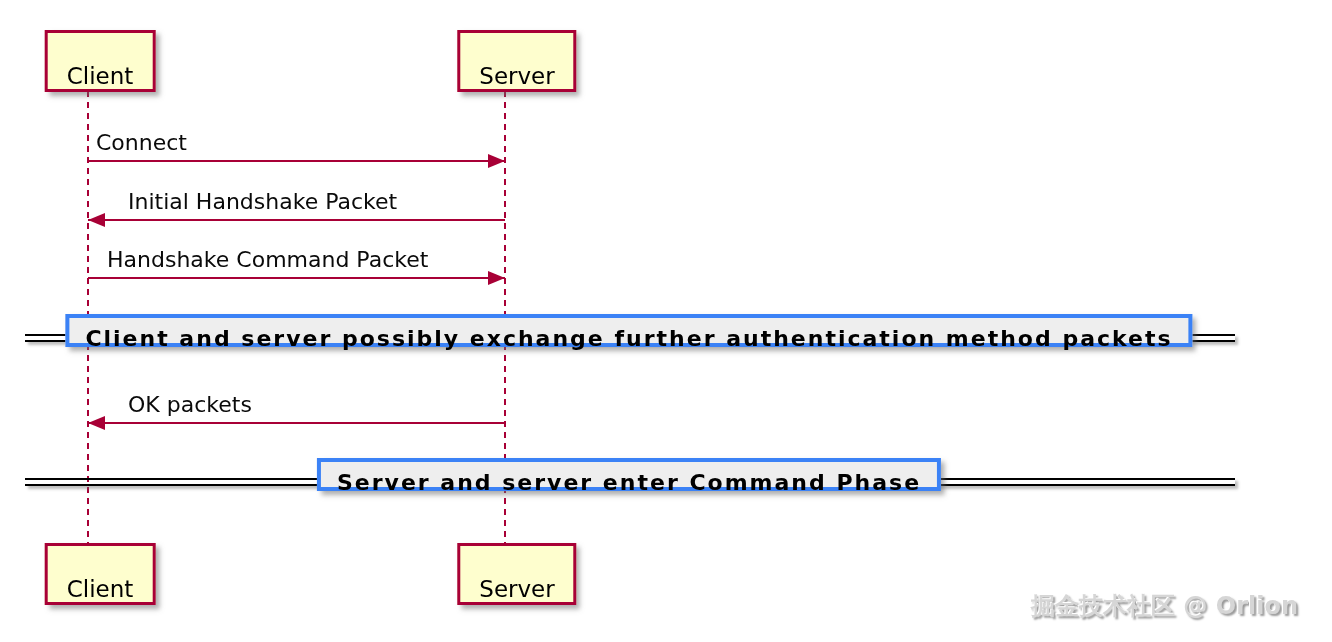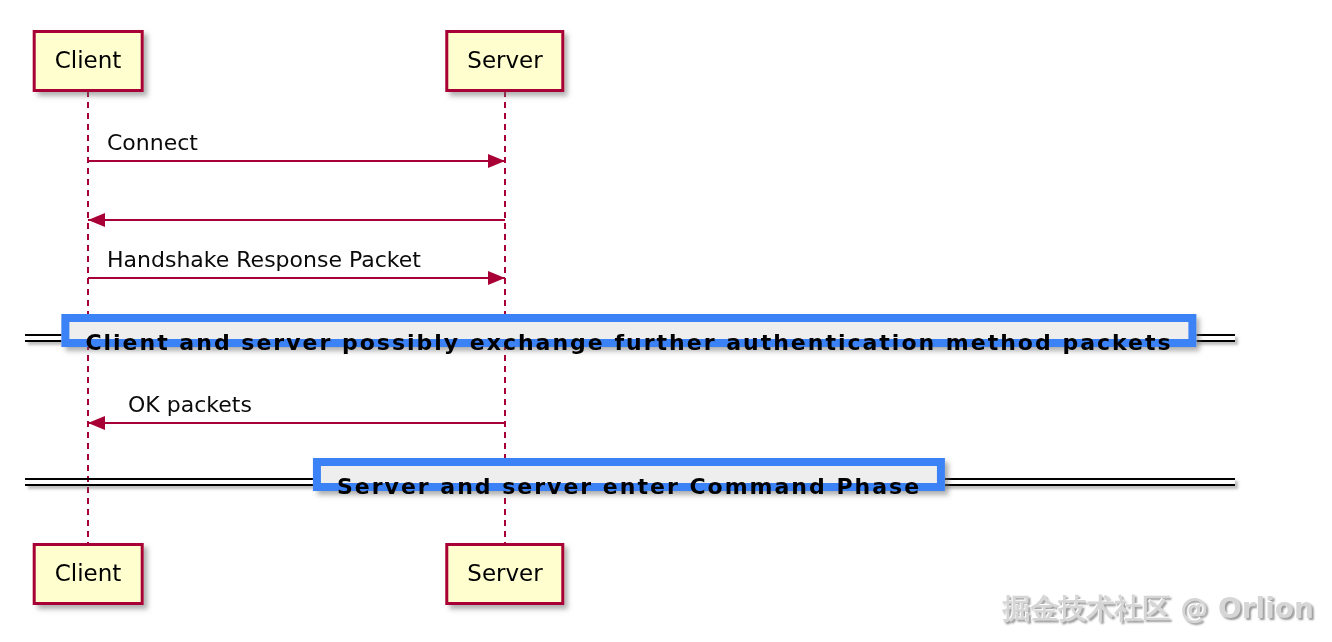--- a/index.html
+++ b/index.html
@@ -33,26 +33,27 @@
   
   .actor-box {
     position: absolute;
     transform: translateX(-50%);
     background: #FEFECE;
     border: 3px solid #A80036;
     box-shadow: 4px 4px 5px rgba(110,110,110,0.55);
     height: 62px;
     box-sizing: border-box;
     line-height: 54px;
-    padding: 0 19px;
+    padding: 16px 19px;
     font-size: 23px;
     color: #000000;
     white-space: nowrap;
     z-index: 6;
     text-align: center;
+    margin-left: 12px;
   }
 
   
   .msg-label {
     position: absolute;
     font-size: 22px;
     color: #0a0a0a;
     white-space: nowrap;
     z-index: 2;
   }
@@ -87,65 +88,66 @@
     border-top: 2px solid #000000;
     border-bottom: 2px solid #000000;
     box-shadow: 3px 3px 3px rgba(110,110,110,0.45);
     z-index: 3;
   }
   .divider-box {
     position: absolute;
     left: 629px;
     transform: translateX(-50%);
     background: #EEEEEE;
-    border: 8px solid #3b82f6;
+    border: 4px solid #3b82f6;
     box-shadow: 4px 4px 5px rgba(110,110,110,0.55);
     box-sizing: border-box;
     height: 33px;
     line-height: 42px;
     padding: 0 16px;
     font-size: 22px;
     font-weight: bold;
     letter-spacing: 2px;
     color: #000000;
     white-space: nowrap;
     z-index: 4;
     text-align: center;
   }
 
   
   .watermark {
     position: absolute;
-    right: 18px;
+    right: 34px;
     top: 590px;
-    font-size: 28px;
+    font-size: 24px;
     font-weight: bold;
     color: #d6d6d6;
     text-shadow: -1px -1px 0 #ffffff, 2px 2px 2px #9a9a9a;
     white-space: nowrap;
     z-index: 5;
     margin-left: 25px;
   }
 </style>
 </head>
 <body>
 
 <div class="diagram">
 
   <div class="lifeline" style="left:87px"></div>
   <div class="lifeline" style="left:504px"></div>
 
-  <div class="msg-label" style="left:107px; top:130px">Connect</div>
+  <div class="msg-label" style="left:96px; top:130px">Connect</div>
   <div class="arrow-line" style="left:88px; top:160px; width:417px"></div>
   <div class="arrow-head right" style="left:488px; top:154px"></div>
 
+  <div class="msg-label" style="left:128px; top:189px">Initial Handshake Packet</div>
   <div class="arrow-line" style="left:88px; top:219px; width:417px"></div>
   <div class="arrow-head left" style="left:88px; top:213px"></div>
 
-  <div class="msg-label" style="left:107px; top:247px">Handshake Response Packet</div>
+  <div class="msg-label" style="left:107px; top:247px">Handshake Command Packet</div>
   <div class="arrow-line" style="left:88px; top:277px; width:417px"></div>
   <div class="arrow-head right" style="left:488px; top:271px"></div>
 
   <div class="divider-line" style="top:334px"></div>
   <div class="divider-box" style="top:314px">
     <span>Client and server possibly exchange further authentication method packets</span>
   </div>
 
   <div class="msg-label" style="left:128px; top:392px">OK packets</div>
   <div class="arrow-line" style="left:88px; top:422px; width:417px"></div>

